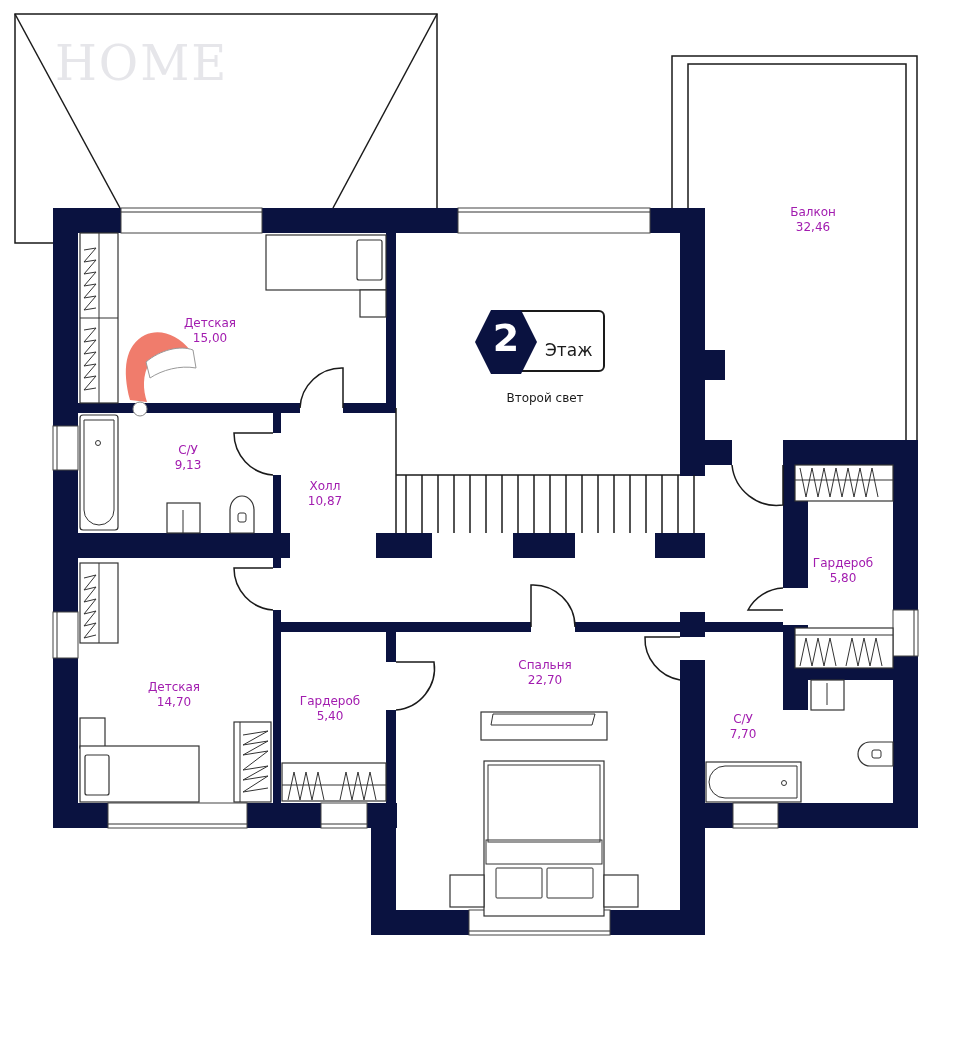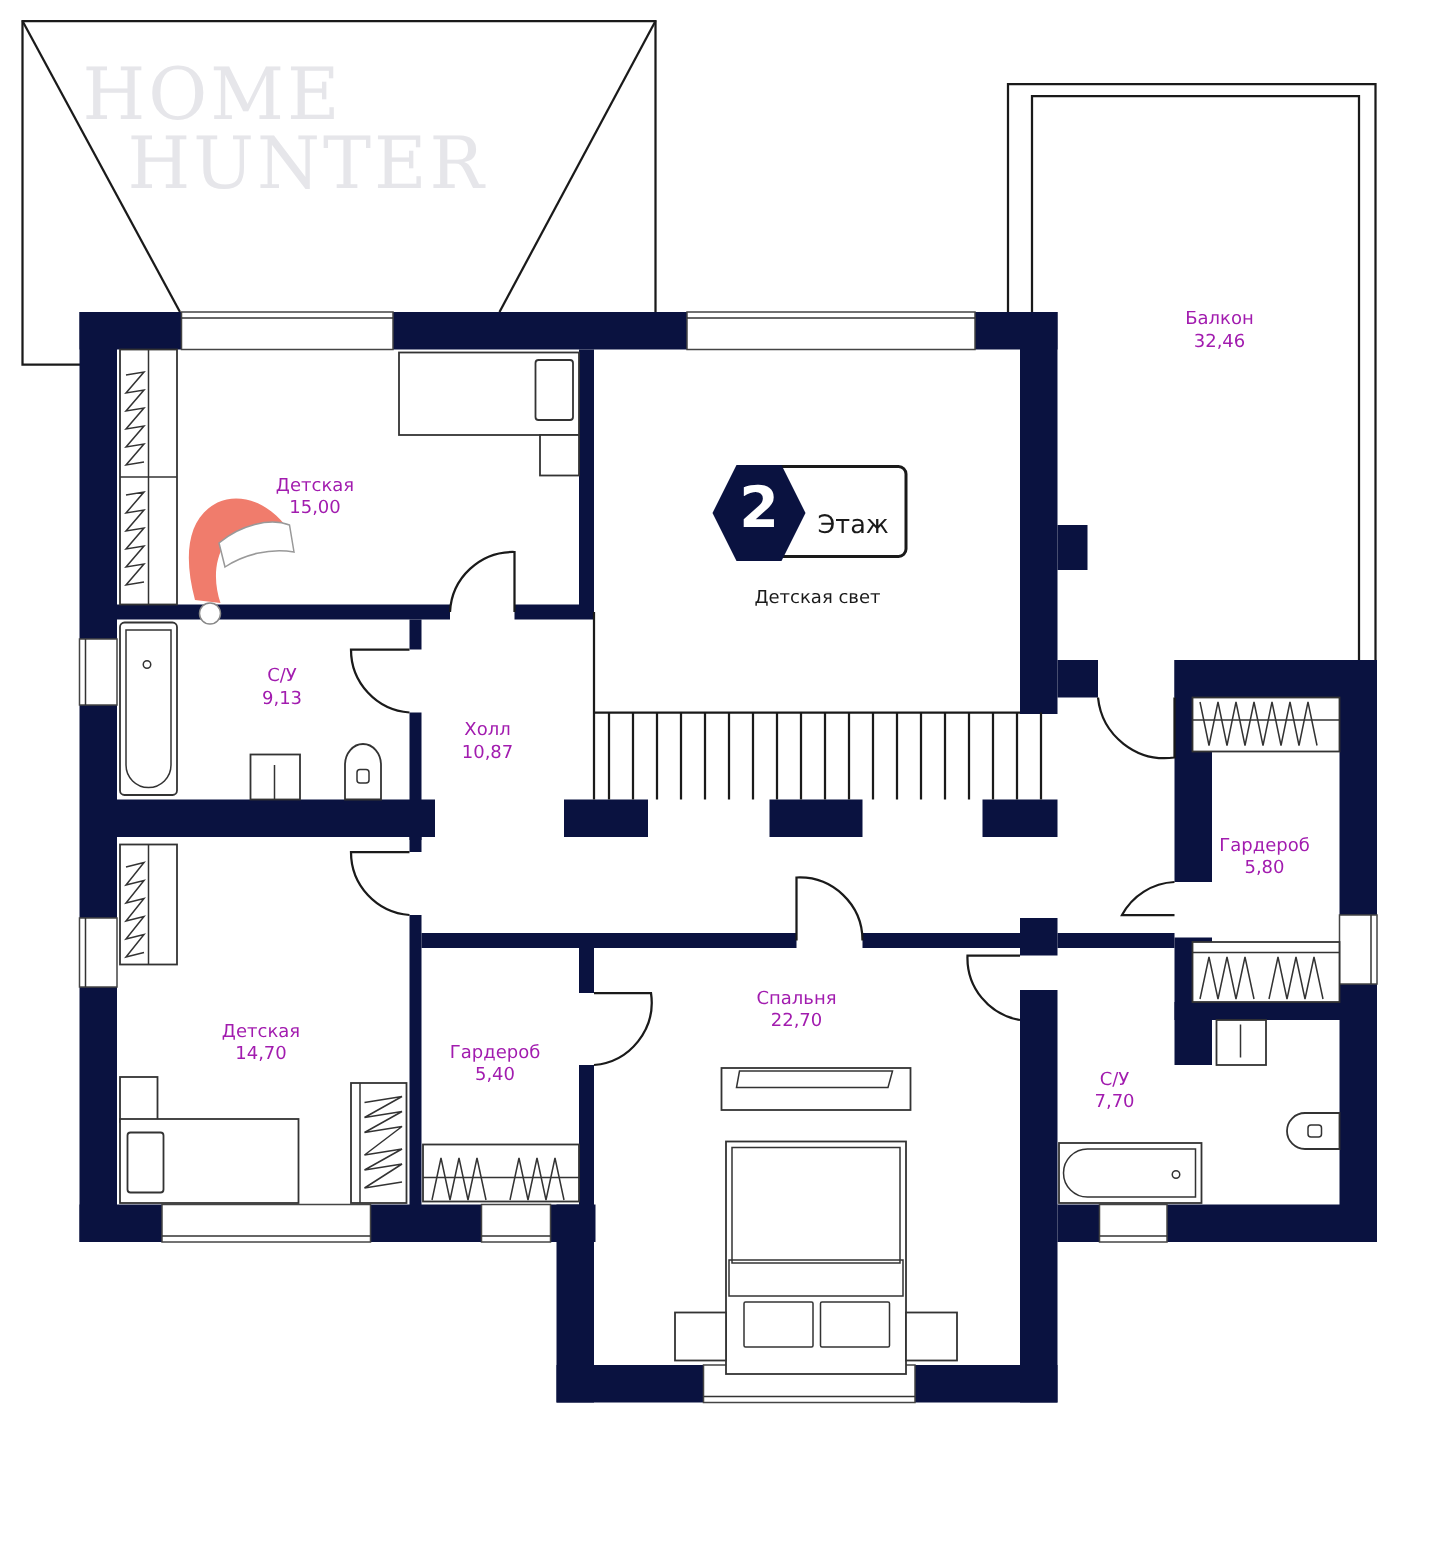--- a/index.html
+++ b/index.html
@@ -18,21 +18,20 @@
   .badge-hex { position: absolute; left: 0; top: 0; width: 66px; height: 68px; }
   .badge-num { position: absolute; left: 0; top: 8px; width: 66px; text-align: center; color: #fff; font-weight: bold; font-size: 38px; font-family: "DejaVu Sans", sans-serif; }
   .badge-text { position: absolute; left: 72px; top: 32px; font-size: 17px; color: #1a1a1a; font-family: "DejaVu Sans", sans-serif; }
   .sub-label { position: absolute; left: 545px; top: 391px; transform: translateX(-50%); font-size: 12px; color: #1a1a1a; white-space: nowrap; }
 </style>
 </head>
 <body>
 
 <div class="watermark">
   <div>HOME</div>
-  <div class="l2">HUNTER</div>
 </div>
 
 <svg width="966" height="1040" viewBox="0 0 966 1040">
 
   <g>
     <polyline class="thin" points="55,243 15,243 15,14 437,14 437,208"></polyline>
     <line class="thin" x1="15" y1="14" x2="120" y2="208"></line>
     <line class="thin" x1="437" y1="14" x2="333" y2="208"></line>
   </g>
 
@@ -254,21 +253,21 @@
   <div>10,87</div>
 </div>
 <div class="room-label" style="left:174px; top:680px;">
   <div>Детская</div>
   <div>14,70</div>
 </div>
 <div class="room-label" style="left:330px; top:694px;">
   <div>Гардероб</div>
   <div>5,40</div>
 </div>
-<div class="room-label" style="left:531px; top:658px;">
+<div class="room-label" style="left:545px; top:658px;">
   <div>Спальня</div>
   <div>22,70</div>
 </div>
 <div class="room-label" style="left:813px; top:205px;">
   <div>Балкон</div>
   <div>32,46</div>
 </div>
 <div class="room-label" style="left:843px; top:556px;">
   <div>Гардероб</div>
   <div>5,80</div>
@@ -279,13 +278,13 @@
 </div>
 
 <div class="badge">
   <div class="badge-box"></div>
   <svg class="badge-hex" width="66" height="68" viewBox="0 0 66 68">
     <polygon points="18,2 48,2 64,34 48,66 18,66 2,34" fill="#0a1240"></polygon>
   </svg>
   <div class="badge-num">2</div>
   <div class="badge-text">Этаж</div>
 </div>
-<div class="sub-label">Детская свет</div>
+<div class="sub-label">Второй свет</div>
 
 </body></html>

